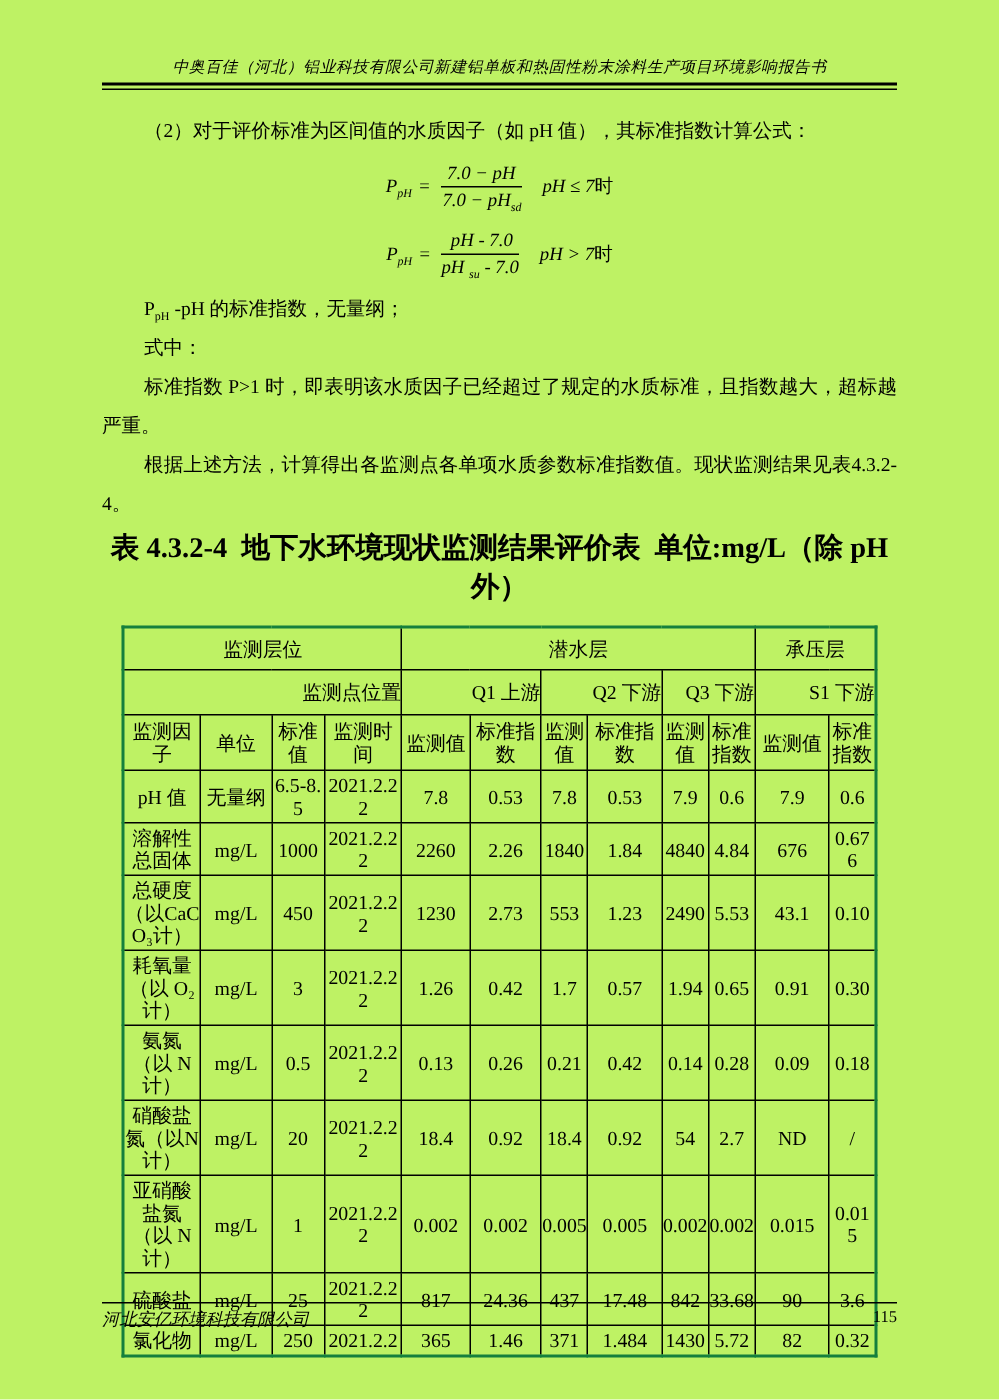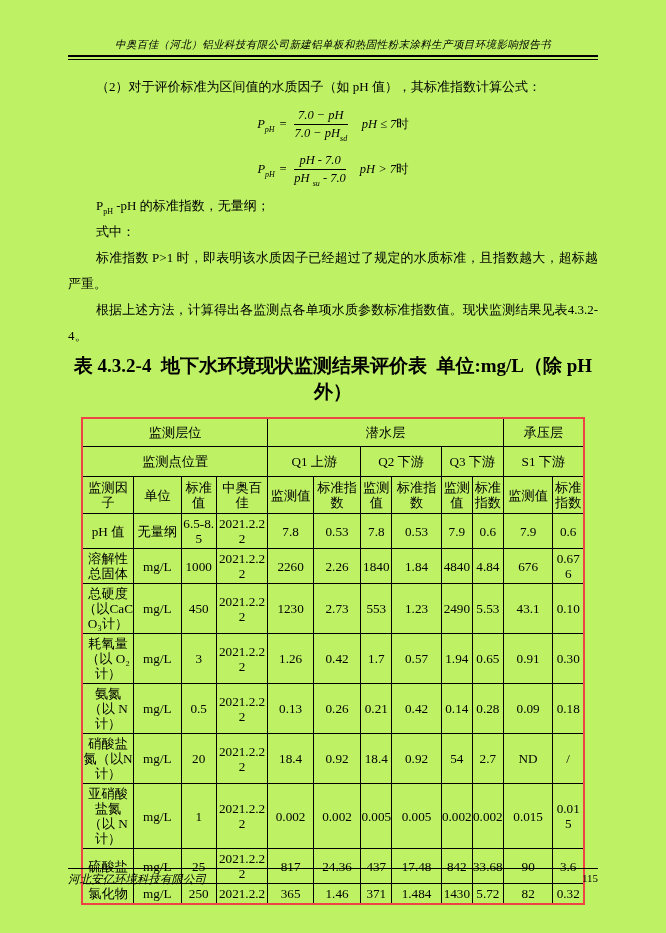--- a/index.html
+++ b/index.html
@@ -7,32 +7,32 @@
         font-family:"Liberation Serif","DejaVu Serif",serif;color:#000;}
   .running-header{position:absolute;top:38px;left:68px;width:530px;}
   .header-title{text-align:center;font-size:10.5px;font-style:italic;letter-spacing:0.4px;white-space:nowrap;}
   .header-rule{margin-top:3px;height:2px;border-top:2px solid #000;border-bottom:1.5px solid #000;}
   .content{position:absolute;top:74px;left:68px;width:530px;font-size:13px;line-height:26px;}
   .para{margin:0;text-indent:28px;text-align:justify;white-space:pre-wrap;}
   .line{margin:0;text-indent:28px;white-space:pre-wrap;}
   sub{font-size:8px;line-height:0;}
   .formula{display:flex;align-items:center;justify-content:center;gap:4px;
            margin:3px 0;font-size:12.5px;font-style:italic;line-height:normal;height:42px;}
-  .frac{display:inline-flex;flex-direction:column;text-align:center;margin:16px 3px;font-style:italic;}
+  .frac{display:inline-flex;flex-direction:column;text-align:right;margin:16px 3px;font-style:italic;}
   .frac .num{display:block;border-bottom:1px solid #000;padding:0 4px 1px;}
   .frac .den{display:block;padding-top:1px;}
   .fcond{margin-left:7px;}
   .fcjk{font-style:normal;}
   .table-title{text-align:center;font-weight:bold;font-size:19px;margin:4px 0 3px;white-space:pre-wrap;}
   table{border-collapse:collapse;table-layout:fixed;width:504px;margin:12px auto;
-        font-size:13.2px;border:2px solid #ef4444;}
+        font-size:13.2px;border:2px solid #15803d;}
   th,td{border:1px solid #000;text-align:center;vertical-align:middle;padding:2px 0;
         line-height:15px;word-break:break-all;font-weight:normal;}
   tr.layer-row td{padding:6px 0;}
-  tr.site-row td{padding:7px 0;}
+  tr.site-row td{padding:7px 0;text-align:right;}
   tr.col-head-row td{padding:3px 0;}
   .footer{position:absolute;left:68px;top:868px;width:530px;border-top:1.5px solid #000;
           padding-top:3px;display:flex;justify-content:space-between;align-items:flex-start;}
   .footer-company{font-style:italic;font-size:11.5px;}
   .footer-page{font-size:11px;}
 </style>
 </head>
 <body>
 
 <div class="page">
@@ -102,21 +102,21 @@
           <td colspan="4">监测点位置</td>
           <td colspan="2">Q1 上游</td>
           <td colspan="2">Q2 下游</td>
           <td colspan="2">Q3 下游</td>
           <td colspan="2">S1 下游</td>
         </tr>
         <tr class="col-head-row">
             <td>监测因子</td>
             <td>单位</td>
             <td>标准值</td>
-            <td>中奥百佳</td>
+            <td>监测时间</td>
             <td>监测值</td>
             <td>标准指数</td>
             <td>监测值</td>
             <td>标准指数</td>
             <td>监测值</td>
             <td>标准指数</td>
             <td>监测值</td>
             <td>标准指数</td>
           </tr>
       <tr>

